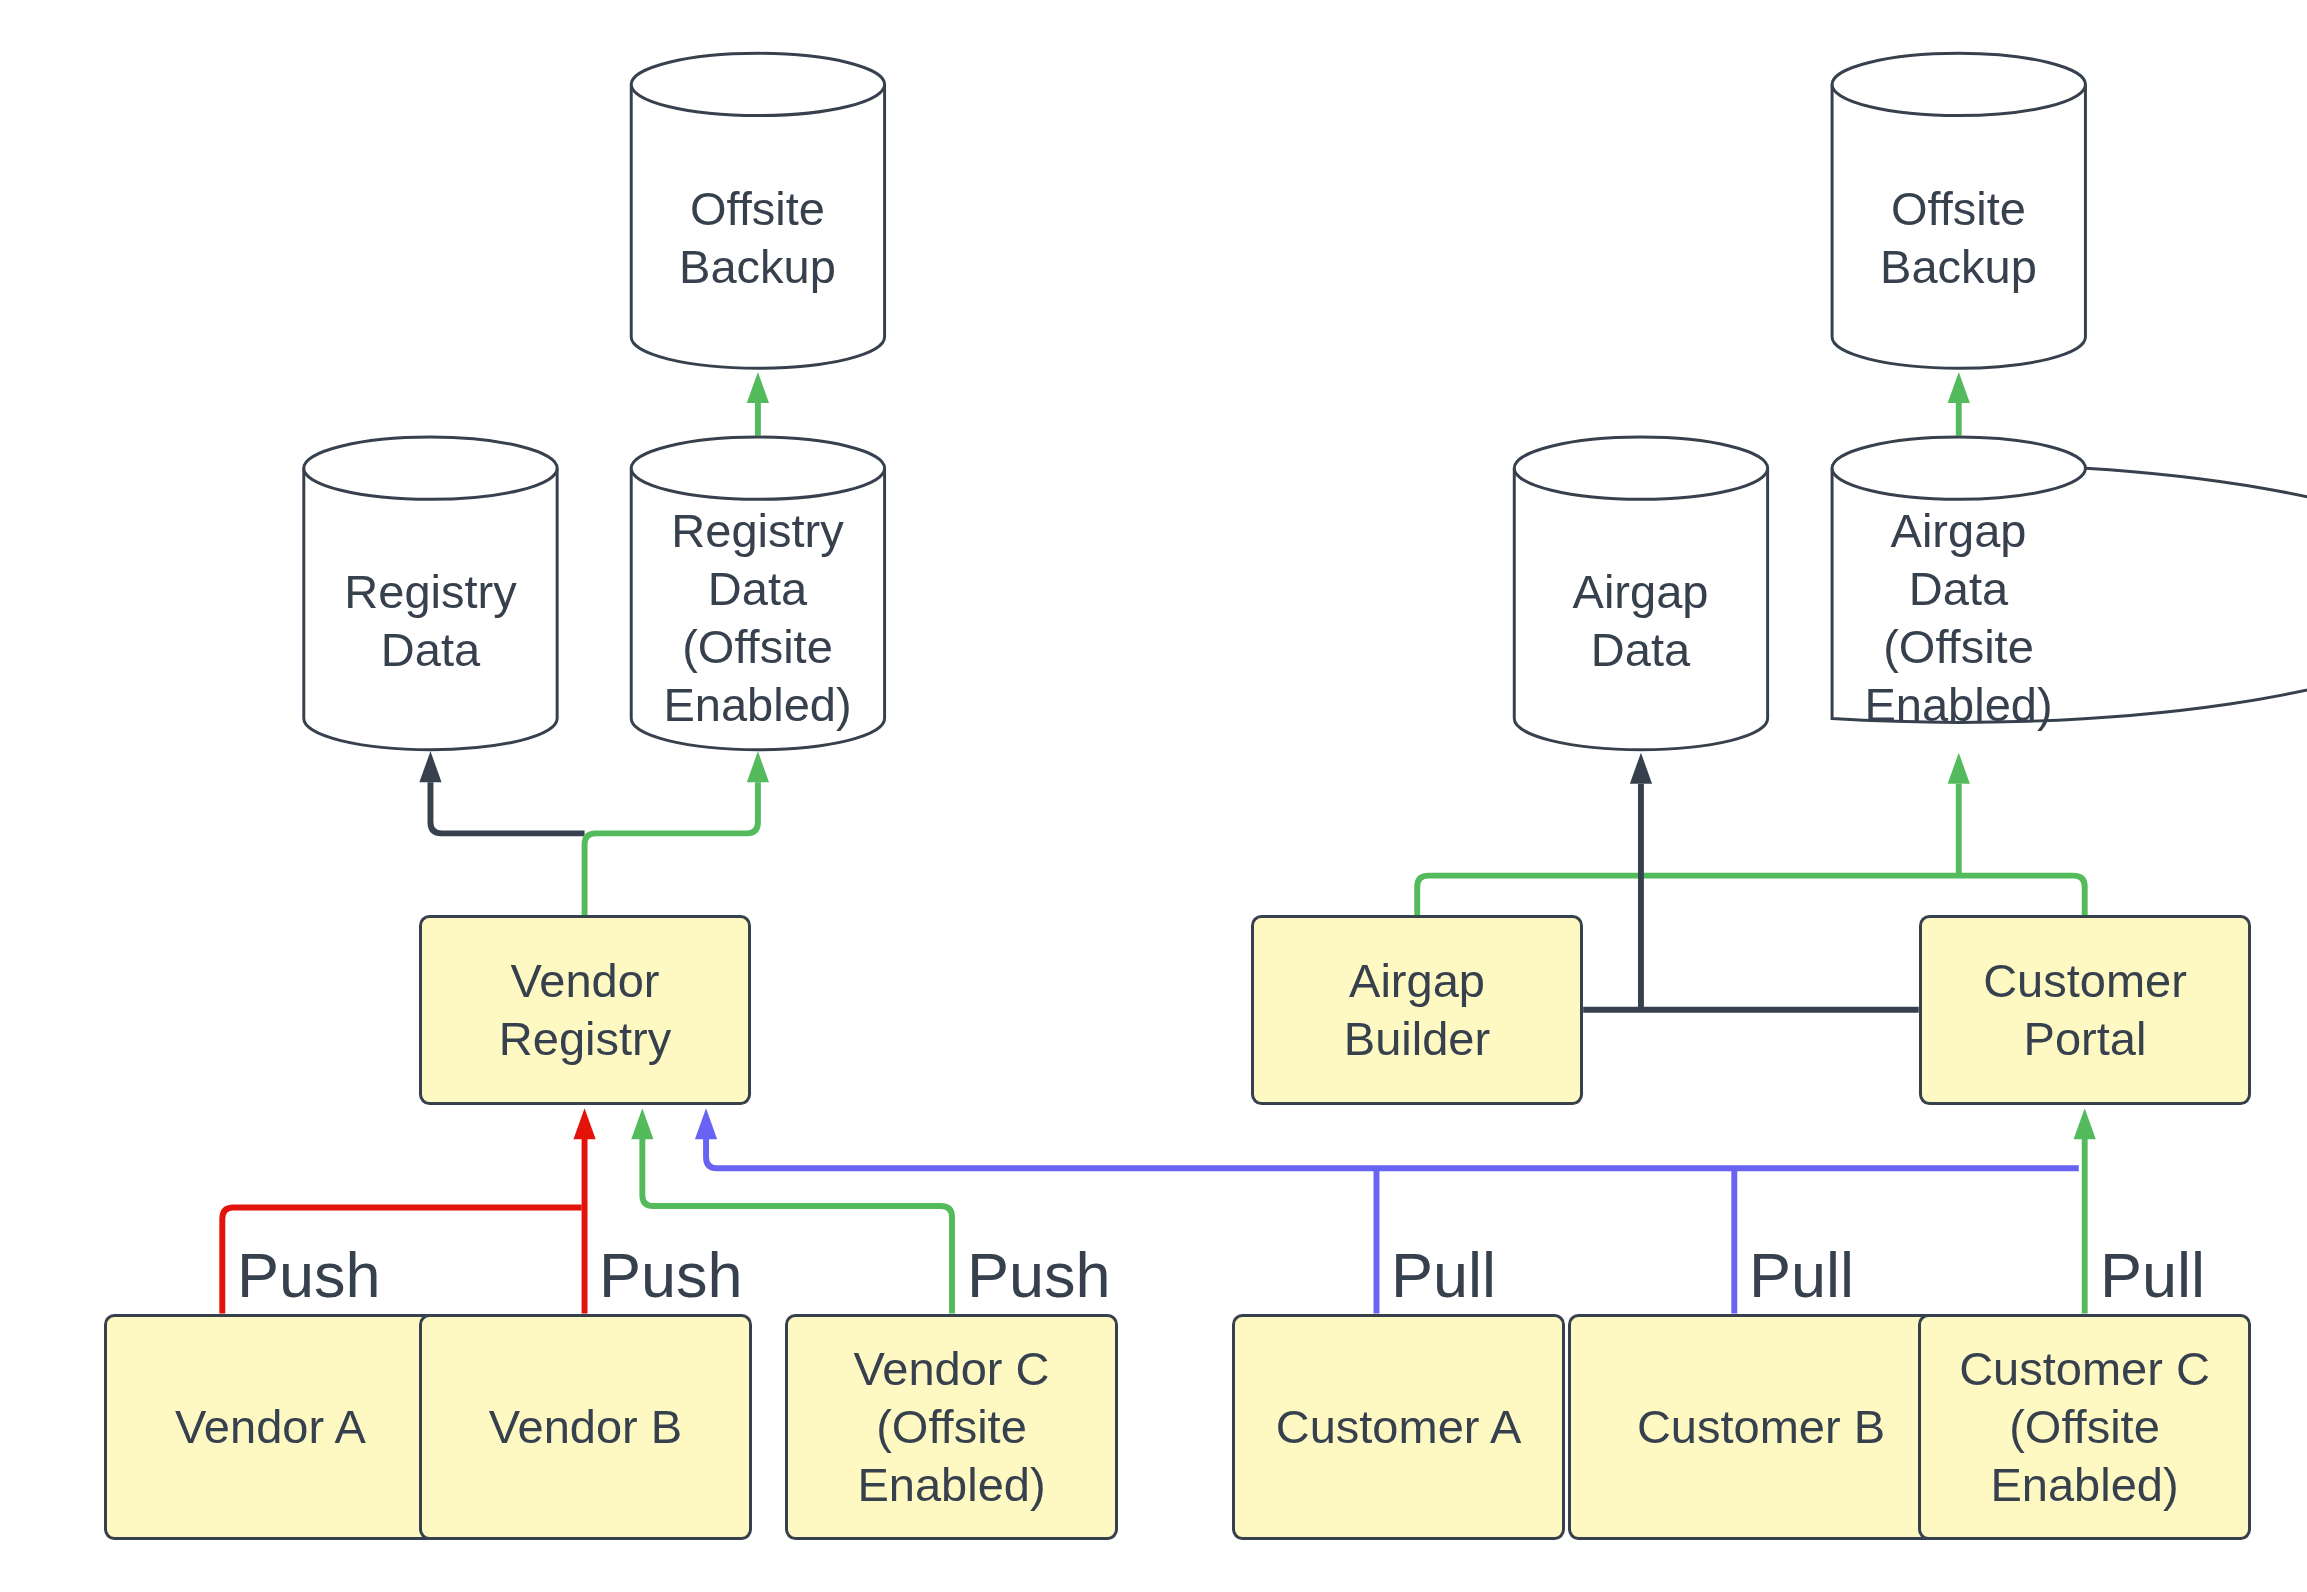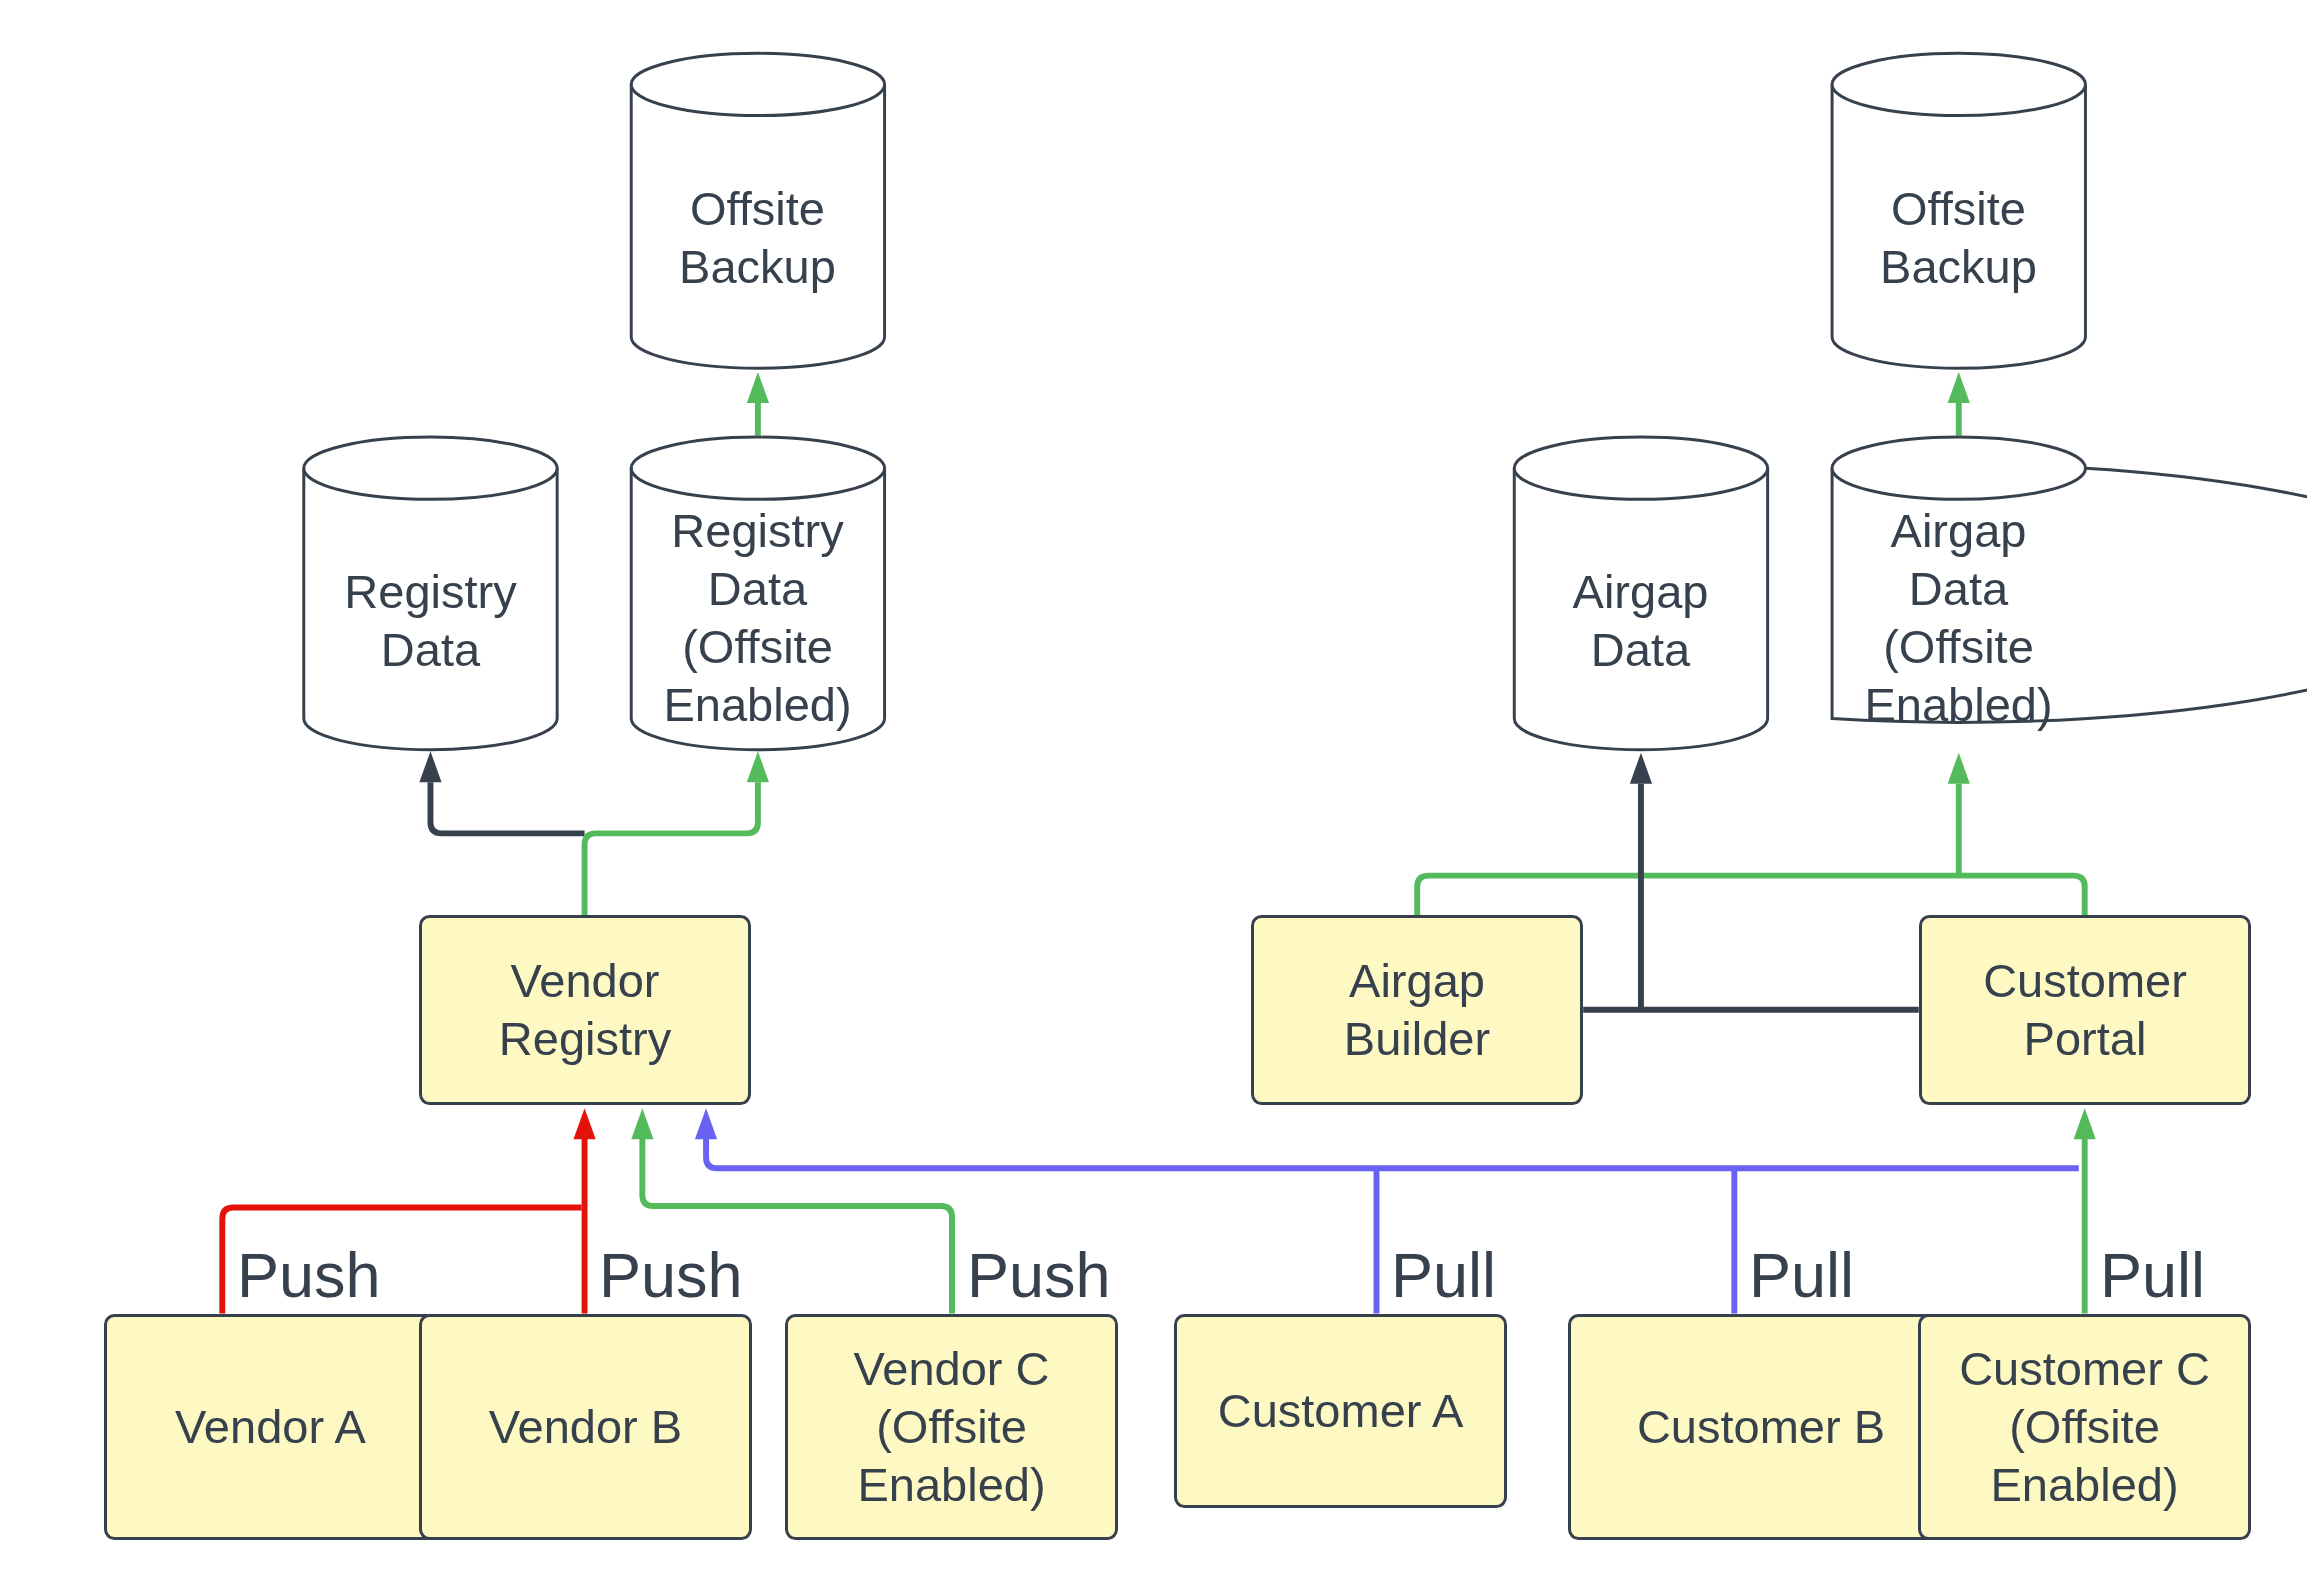--- a/index.html
+++ b/index.html
@@ -170,21 +170,21 @@
     <div class="label">Vendor A</div>
   </div>
   <div class="node" style="left:419px;top:1314px;width:333px;height:226px;">
     <div class="label">Vendor B</div>
   </div>
   <div class="node" style="left:785px;top:1314px;width:333px;height:226px;">
     <div class="label">Vendor C
 (Offsite
 Enabled)</div>
   </div>
-  <div class="node" style="left:1174px;top:1314px;width:333px;height:194px;">
+  <div class="node" style="left:1232px;top:1314px;width:333px;height:226px;">
     <div class="label">Customer A</div>
   </div>
   <div class="node" style="left:1568px;top:1314px;width:386px;height:226px;">
     <div class="label">Customer B</div>
   </div>
   <div class="node" style="left:1918px;top:1314px;width:333px;height:226px;">
     <div class="label">Customer C
 (Offsite
 Enabled)</div>
   </div>

